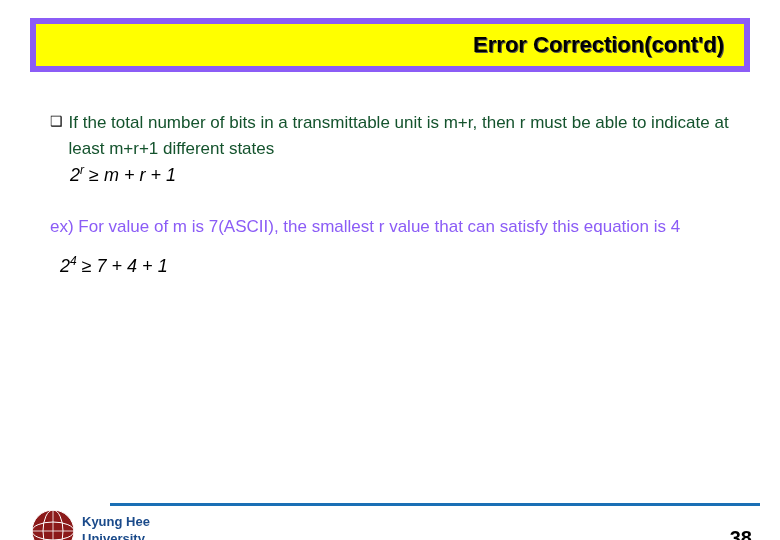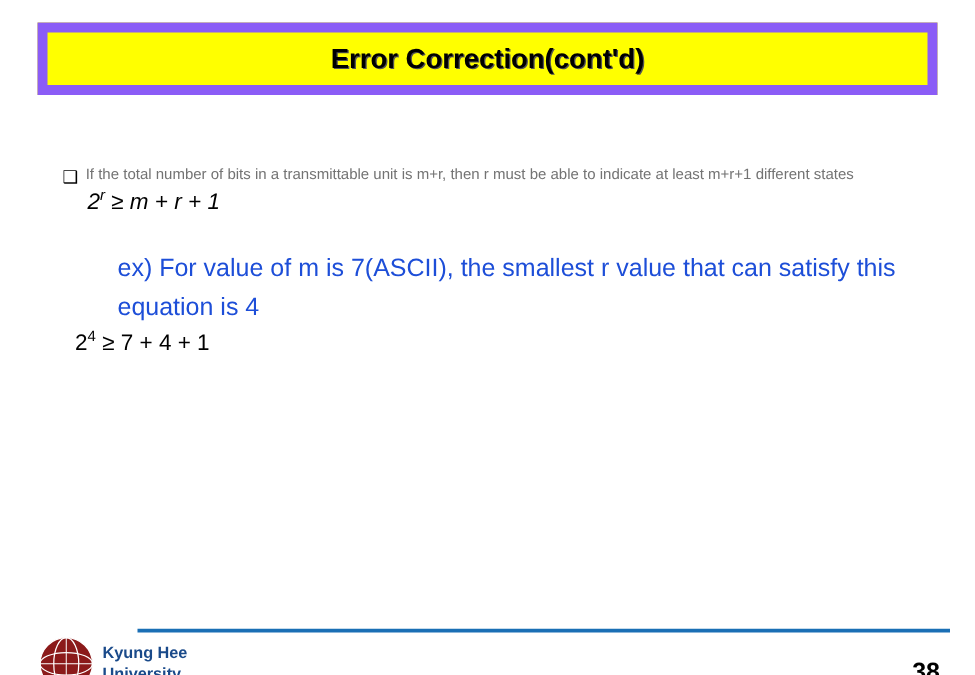--- a/index.html
+++ b/index.html
@@ -16,24 +16,24 @@
     .slide {
       width: 780px;
       height: 540px;
       background: #ffffff;
       position: relative;
       padding: 0;
     }
 
     .title-bar {
       background: #ffff00;
-      border: 8px solid #8b5cf6;
-      text-align: center;
+      border: 6px solid #8b5cf6;
+      text-align: right;
       padding: 8px 20px;
-      margin: 18px 30px 16px 30px;
+      margin: 18px 30px 0 30px;
     }
 
     .title-text {
       font-size: 22px;
       font-weight: bold;
       color: #000;
       text-shadow: 1px 1px 0 #555;
     }
 
     .content {
@@ -47,52 +47,53 @@
     }
 
     .bullet-icon {
       font-size: 14px;
       margin-right: 6px;
       margin-top: 3px;
       flex-shrink: 0;
     }
 
     .bullet-text {
-      font-size: 12px;
-      color: #737373;
+      font-size: 17px;
+      color: #14532d;
       line-height: 1.55;
     }
 
     .formula-block {
       margin-left: 20px;
       font-size: 18px;
       color: #000;
       font-style: italic;
     }
 
     .formula-block sup {
       font-size: 12px;
       vertical-align: super;
     }
 
     .example-block {
       margin-top: 28px;
     }
 
     .example-text {
-      font-size: 20px;
-      color: #1d4ed8;
+      font-size: 17px;
+      color: #8b5cf6;
       line-height: 1.55;
-      margin-left: 44px;
     }
 
     .example-formula {
+      margin-top: 14px;
       margin-left: 10px;
       font-size: 18px;
       color: #000;
+      font-style: italic;
     }
 
     .example-formula sup {
       font-size: 12px;
       vertical-align: super;
     }
 
     .footer {
       position: absolute;
       bottom: 0;

